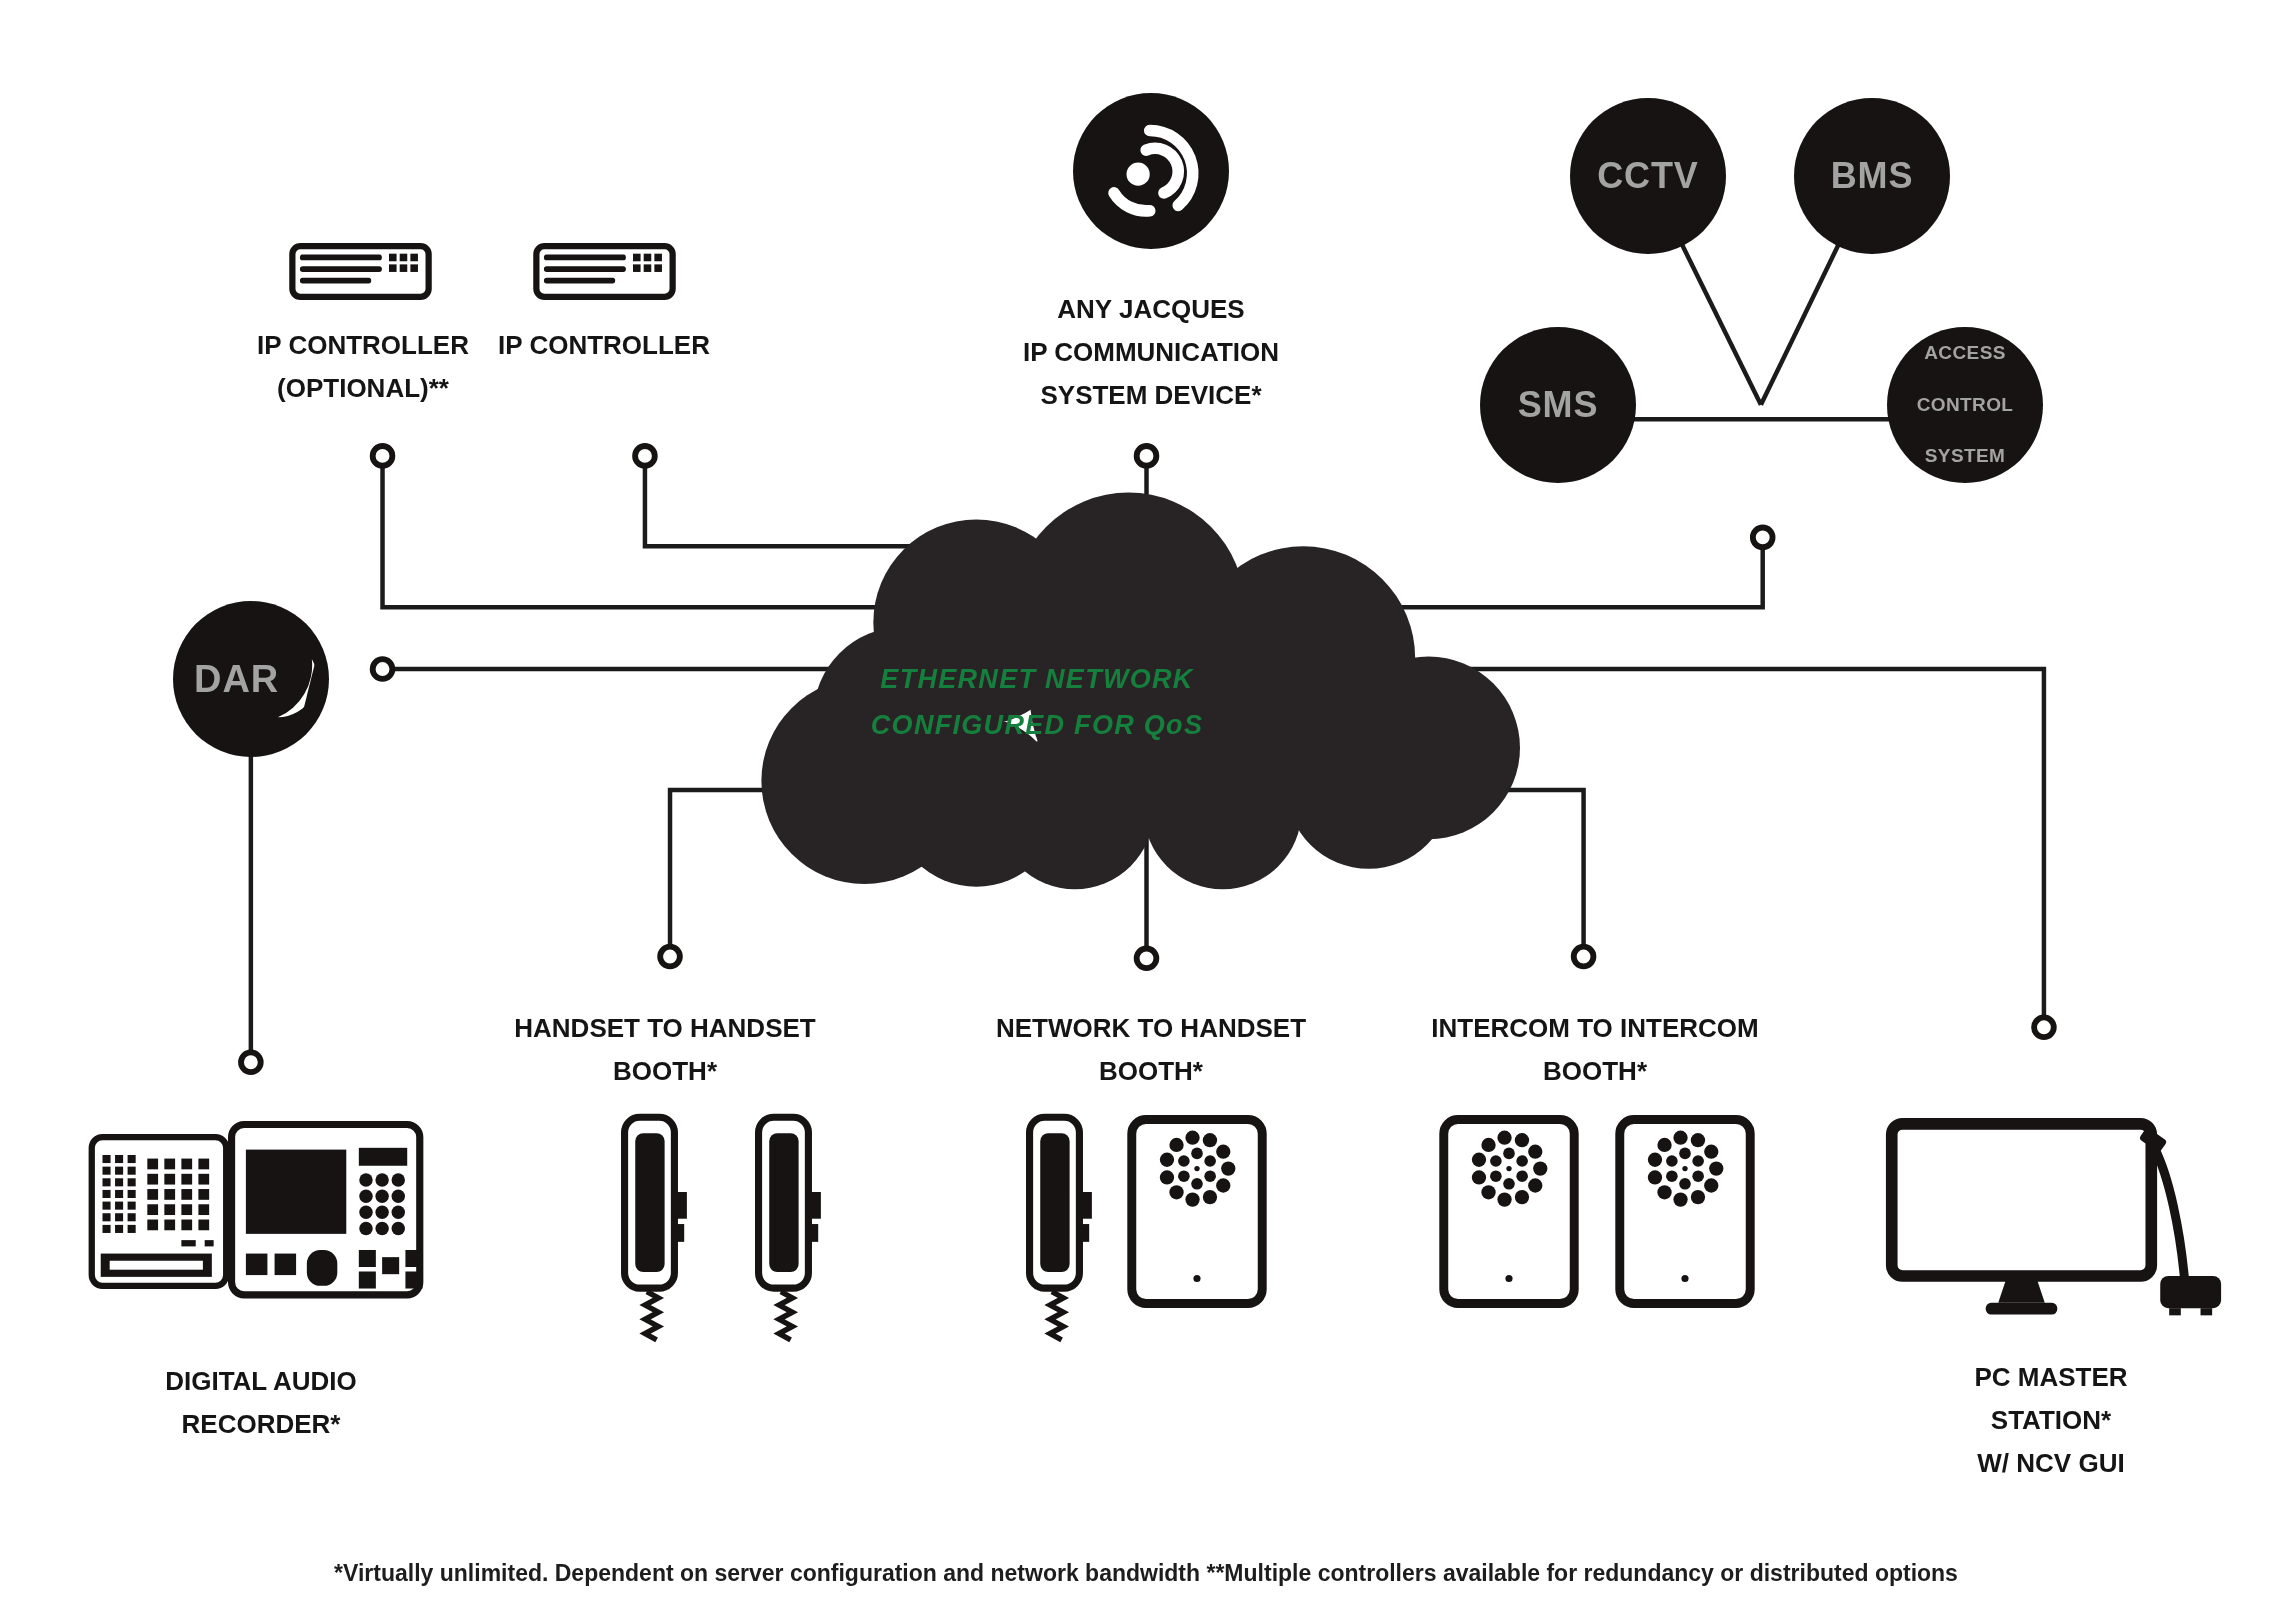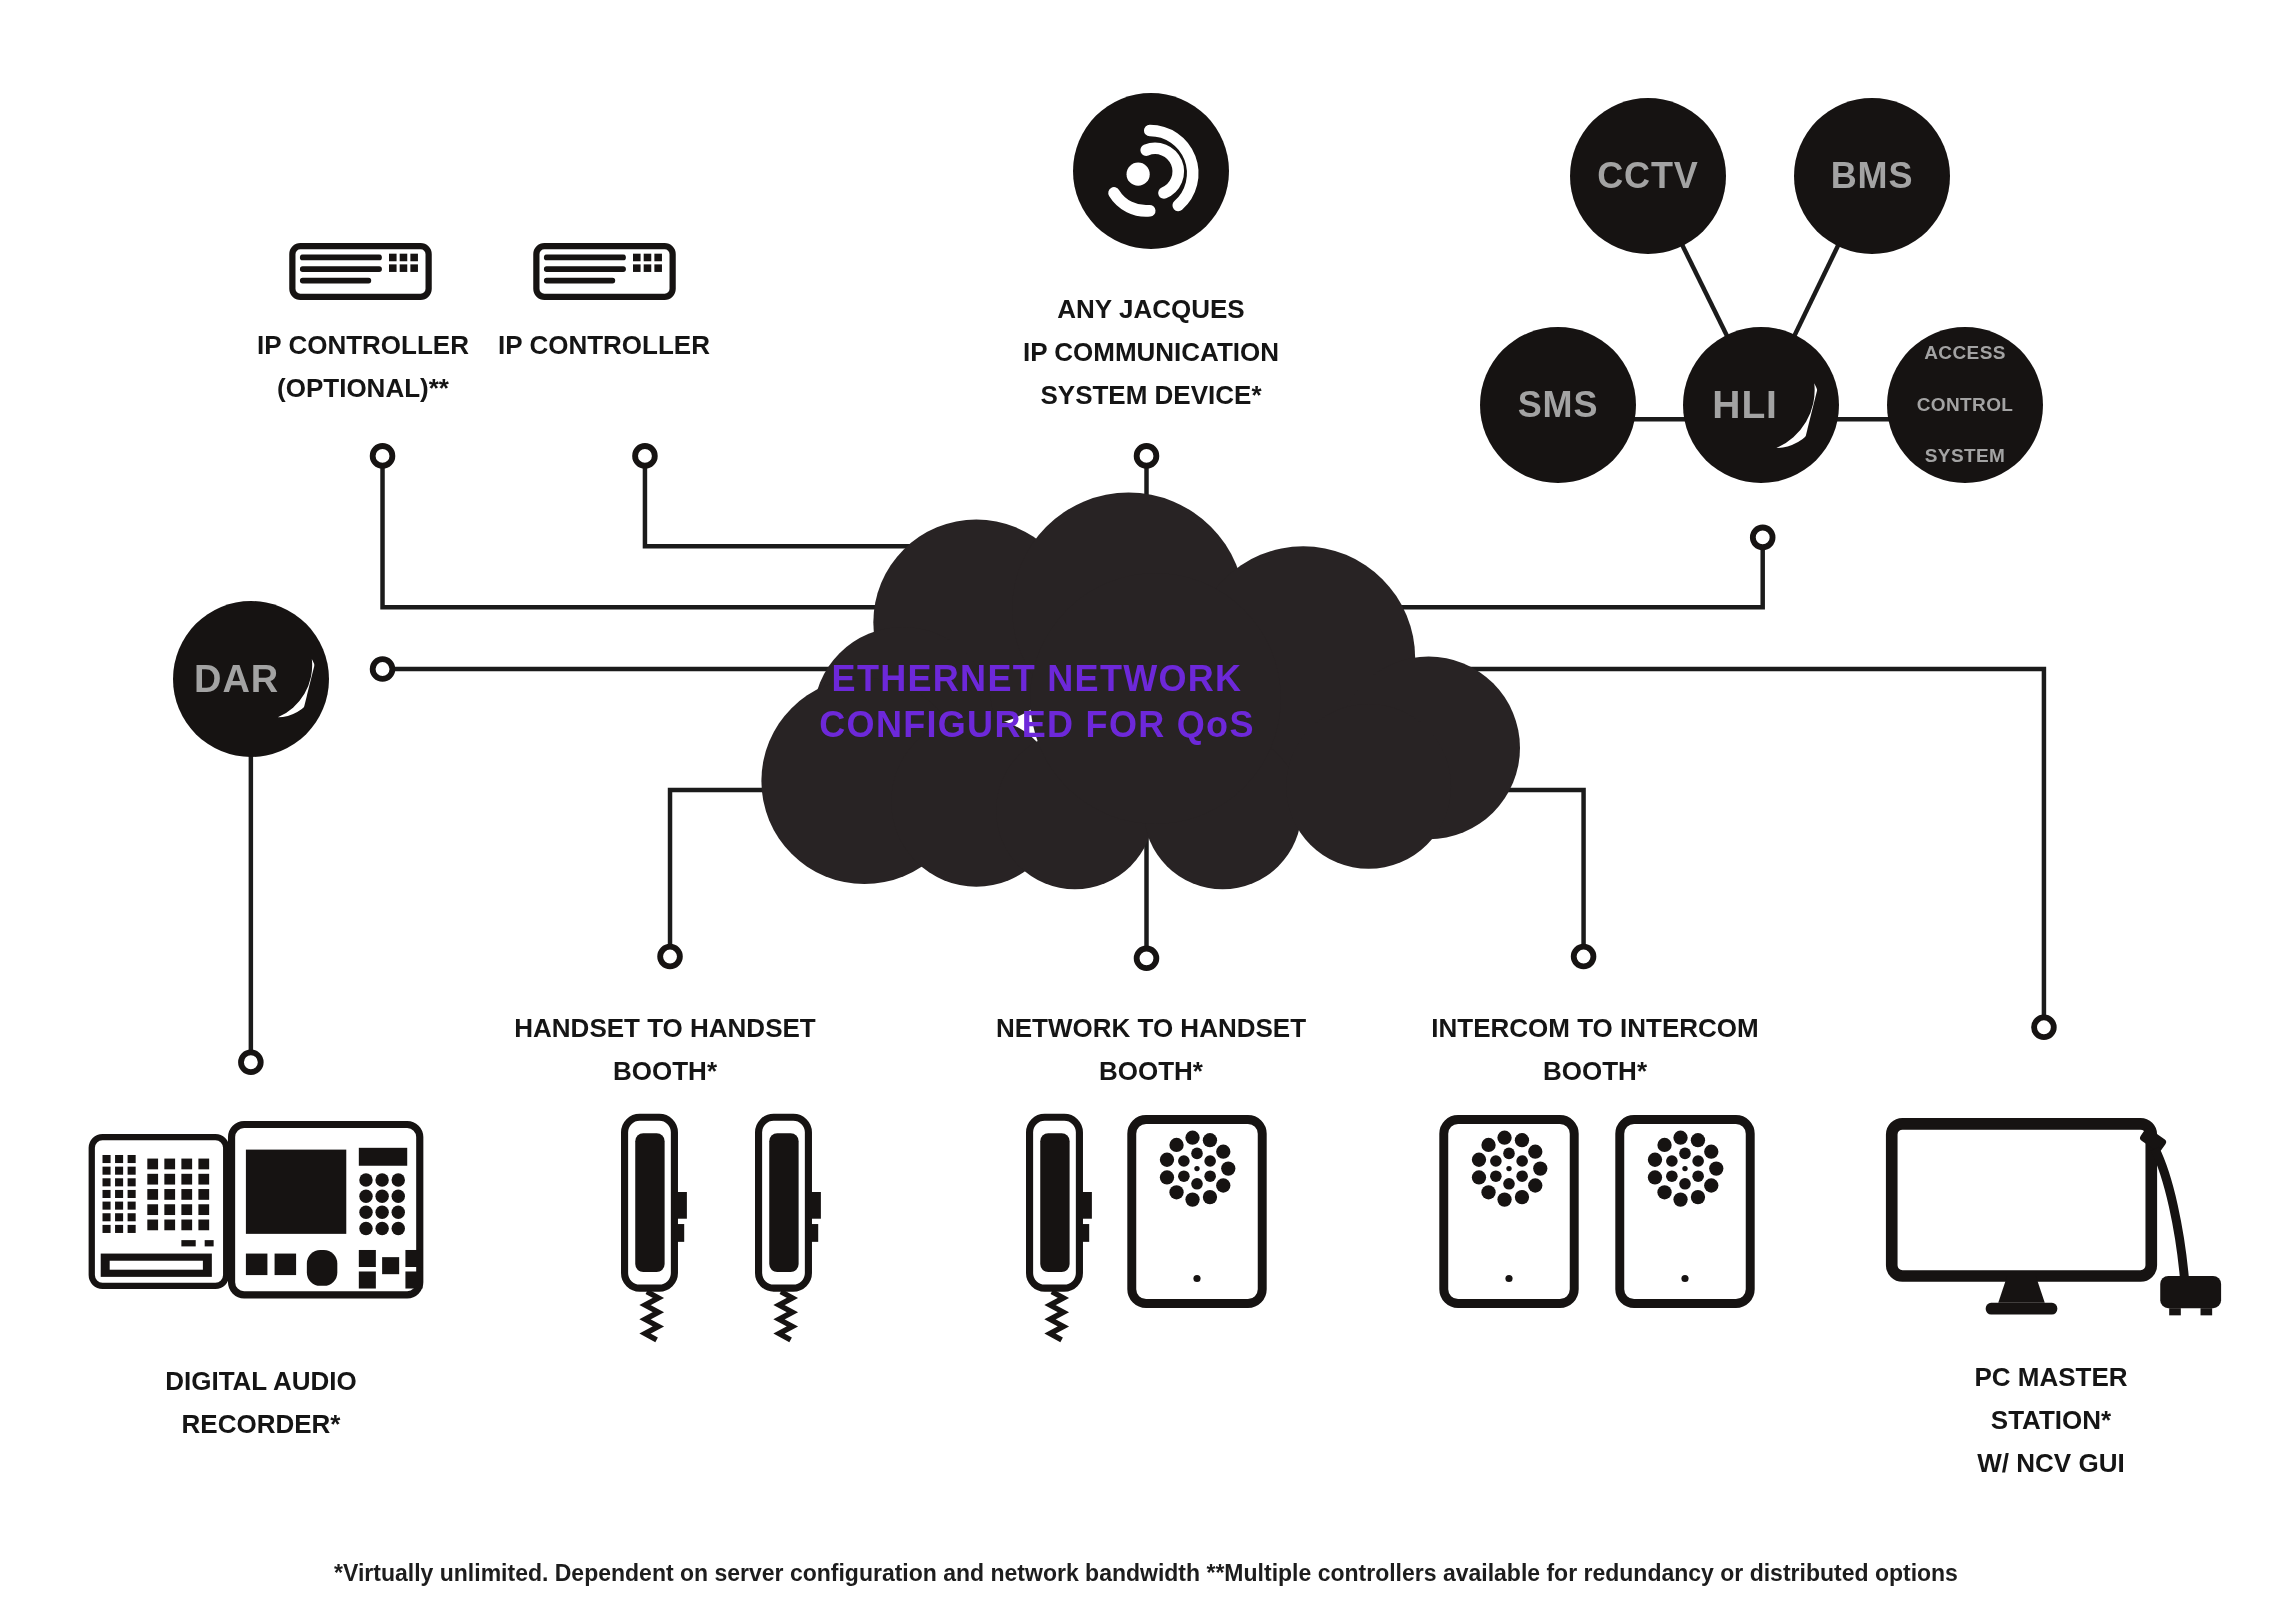--- a/index.html
+++ b/index.html
@@ -9,21 +9,21 @@
   .icon{position:absolute;z-index:3;}
   .bubble{position:absolute;z-index:3;border-radius:50%;background:#161312;color:#a3a3a3;
           display:flex;flex-direction:column;align-items:center;justify-content:center;
           font-weight:700;letter-spacing:0.9px;text-align:center;}
   .bubble.big{width:156px;height:156px;font-size:36px;}
   .bubble.small-text{font-size:19px;line-height:22.4px;letter-spacing:0.4px;}
   .logo-row{display:flex;align-items:center;justify-content:center;}
   .lbl{position:absolute;z-index:4;transform:translateX(-50%);text-align:center;
        font-weight:700;font-size:26px;line-height:43px;color:#151515;white-space:nowrap;}
   .cloud-label{position:absolute;z-index:2;transform:translateX(-50%);text-align:center;
-       font-weight:700;font-size:36px;line-height:46px;color:#6d28d9;letter-spacing:1.3px;white-space:nowrap;}
+       font-weight:700;font-size:27px;line-height:46px;color:#15803d;letter-spacing:1.3px;white-space:nowrap;font-style:italic;}
   .footnote{position:absolute;z-index:4;transform:translateX(-50%);text-align:left;
        font-weight:700;font-size:23px;color:#1d1d1d;white-space:nowrap;}
   .crescent{display:block;}
 </style>
 </head>
 <body>
 
 <div class="canvas">
 
   <svg class="wires" width="2293" height="1622" viewBox="0 0 2560 1811">
@@ -131,28 +131,20 @@
   </div>
 
   <div class="bubble big" style="left:1570px;top:98px;">
     <span>CCTV</span>
   </div>
   <div class="bubble big" style="left:1794px;top:98px;">
     <span>BMS</span>
   </div>
   <div class="bubble big" style="left:1480px;top:327px;">
     <span>SMS</span>
-  </div>
-  <div class="bubble big" style="left:1683px;top:327px;">
-    <div class="logo-row">
-      <span style="font-size:39px;">HLI</span>
-      <svg class="crescent" width="30" height="82" viewBox="0 0 40 104" style="margin-left:1.8px;margin-top:23px;transform:rotate(14deg);">
-        <path d="M34,2 A58,58 0 0 1 6,98 A84,84 0 0 0 34,2 Z" fill="#fff"></path>
-      </svg>
-    </div>
   </div>
   <div class="bubble big small-text" style="left:1887px;top:327px;gap:29px;">
     <div>ACCESS</div>
     <div>CONTROL</div>
     <div>SYSTEM</div>
   </div>
 
   <div class="bubble big" style="left:173px;top:601px;justify-content:center;">
     <div class="logo-row">
       <span style="font-size:38px;">DAR</span>

